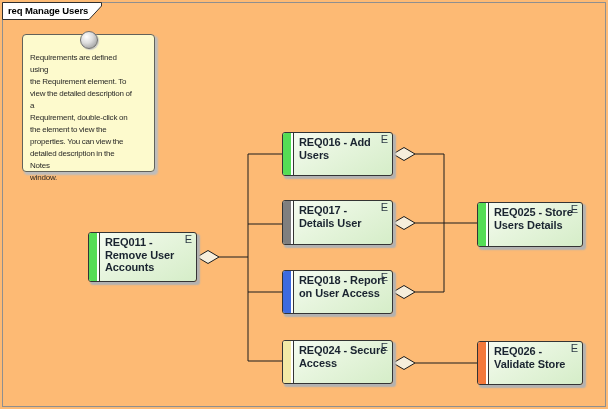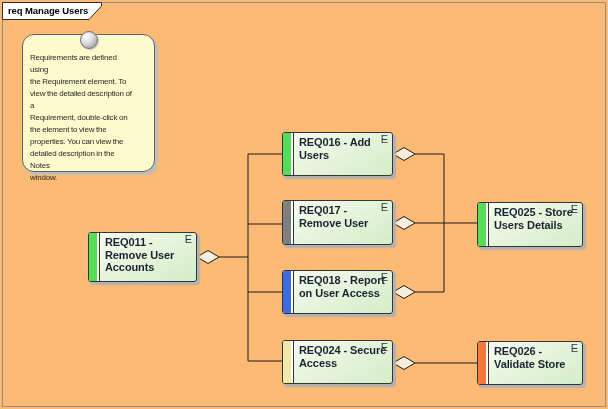--- a/index.html
+++ b/index.html
@@ -12,21 +12,21 @@
   .cline{fill:none;stroke-width:1px;}
   .cdiamond{stroke-width:1px;}
 
   .frame-tab-text{
     position:absolute;left:8px;top:5px;font-size:9.5px;font-weight:bold;color:#000;
     letter-spacing:-0.1px;white-space:nowrap;
   }
 
   .note{
     position:absolute;left:22px;top:34px;width:133px;height:138px;box-sizing:border-box;
-    border:1px solid #62625a;border-radius:12px;background:#fdfacd;
+    border:1px solid #62625a;border-radius:4px;background:#fdfacd;
     box-shadow:2.5px 2.5px 2px #bdbdbd;
     padding:17px 19px 3px 7px;
   }
   .note-text{
     font-size:8px;line-height:12px;color:#2a2a28;white-space:pre-line;
     letter-spacing:-0.2px;word-spacing:-0.3px;
   }
   .pin{
     position:absolute;left:80px;top:31px;width:16px;height:16px;border-radius:50%;
     background:radial-gradient(circle at 35% 30%, #ffffff 0%, #dcdcdc 42%, #999999 88%);
@@ -121,21 +121,21 @@
 Users</div>
     </div>
   </div>
 
   <div class="req pos-req017">
     <div class="stripe" style="background: rgb(127, 127, 127);"></div>
     <div class="sep"></div>
     <div class="req-body">
       <span class="badge">E</span>
       <div class="req-label">REQ017 -
-Remove User</div>
+Details User</div>
     </div>
   </div>
 
   <div class="req pos-req018">
     <div class="stripe" style="background: rgb(61, 107, 224);"></div>
     <div class="sep"></div>
     <div class="req-body">
       <span class="badge">E</span>
       <div class="req-label">REQ018 - Report
 on User Access</div>

